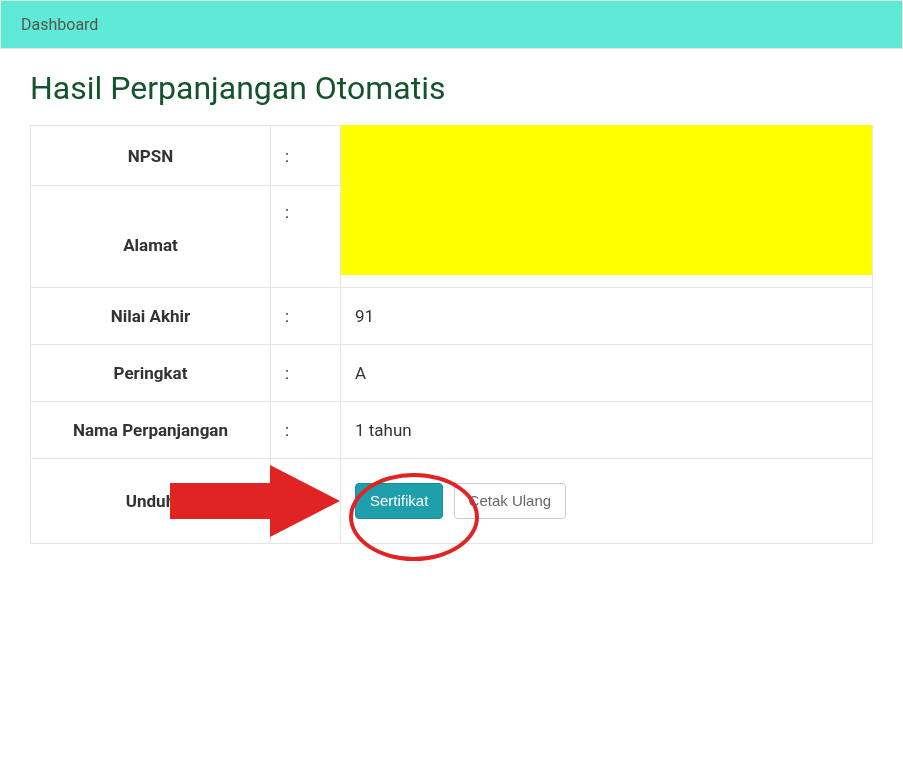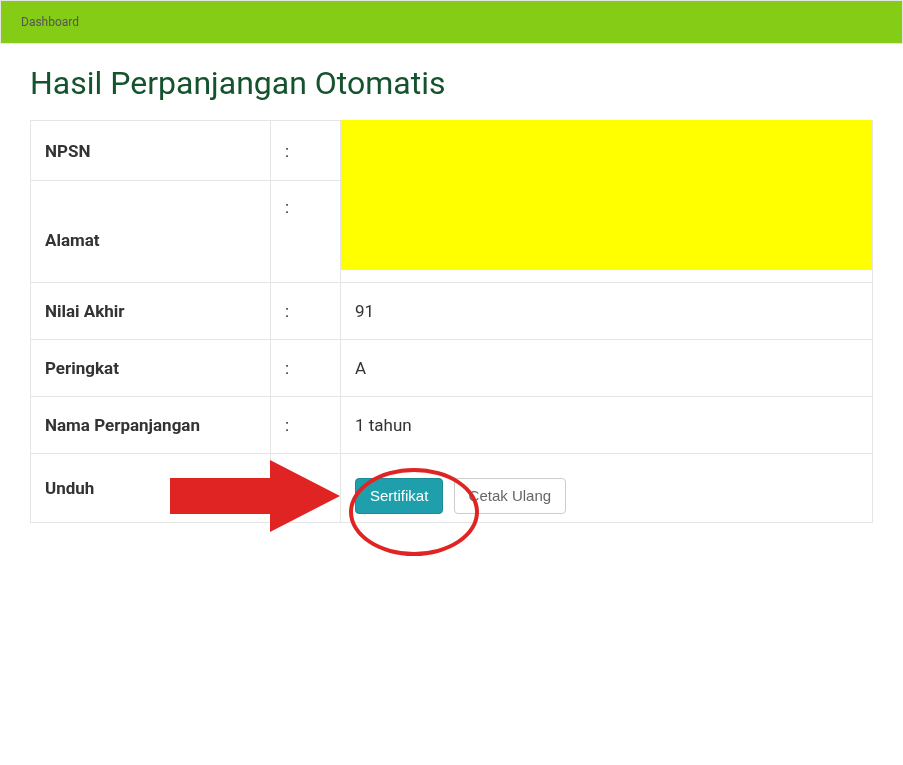--- a/index.html
+++ b/index.html
@@ -11,23 +11,23 @@
       font-family: -apple-system, BlinkMacSystemFont, "Segoe UI", Roboto, "Helvetica Neue", Arial, sans-serif;
       background: #fff;
       color: #333;
       width: 903px;
       height: 765px;
       overflow: hidden;
     }
     .top-bar {
       border: 1px solid #e5e5e5;
       padding: 14px 20px;
-      font-size: 12px;
+      font-size: 16px;
       color: #555;
-      background: #84cc16;
+      background: #5eead4;
     }
     .content {
       padding: 20px 30px 30px 30px;
     }
     .page-title {
       font-size: 32px;
       font-weight: 400;
       color: #14532d;
       margin-bottom: 18px;
     }
@@ -39,20 +39,21 @@
     table.data-table td {
       border: 1px solid #e5e5e5;
       padding: 18px 14px;
       font-size: 17px;
       vertical-align: middle;
       position: relative;
     }
     table.data-table td.label-cell {
       font-weight: 700;
       width: 240px;
+      text-align: center;
     }
     table.data-table td.colon-cell {
       width: 70px;
       text-align: left;
     }
     table.data-table td.value-cell {
       width: auto;
     }
     .yellow-block {
       position: absolute;
@@ -159,21 +160,21 @@
       <td class="value-cell">A</td>
     </tr>
     <tr>
       <td class="label-cell">Nama Perpanjangan</td>
       <td class="colon-cell">:</td>
       <td class="value-cell">1 tahun</td>
     </tr>
     <tr>
       <td class="label-cell">Unduh</td>
       <td class="colon-cell"></td>
-      <td class="value-cell action-cell" style="padding-top:24px;padding-bottom:8px;">
+      <td class="value-cell action-cell" style="padding-top:24px;padding-bottom:24px;">
         <span style="position:relative;display:inline-block;">
           <span class="red-ellipse"></span>
           <span class="red-arrow">
             <svg class="arrow-svg" width="170" height="72" viewBox="0 0 170 72">
               <polygon points="0,18 100,18 100,0 170,36 100,72 100,54 0,54" fill="#e02424"></polygon>
             </svg>
           </span>
           <button class="btn btn-teal">Sertifikat</button>
         </span>
         <button class="btn btn-outline" style="margin-left:6px;">Cetak Ulang</button>

